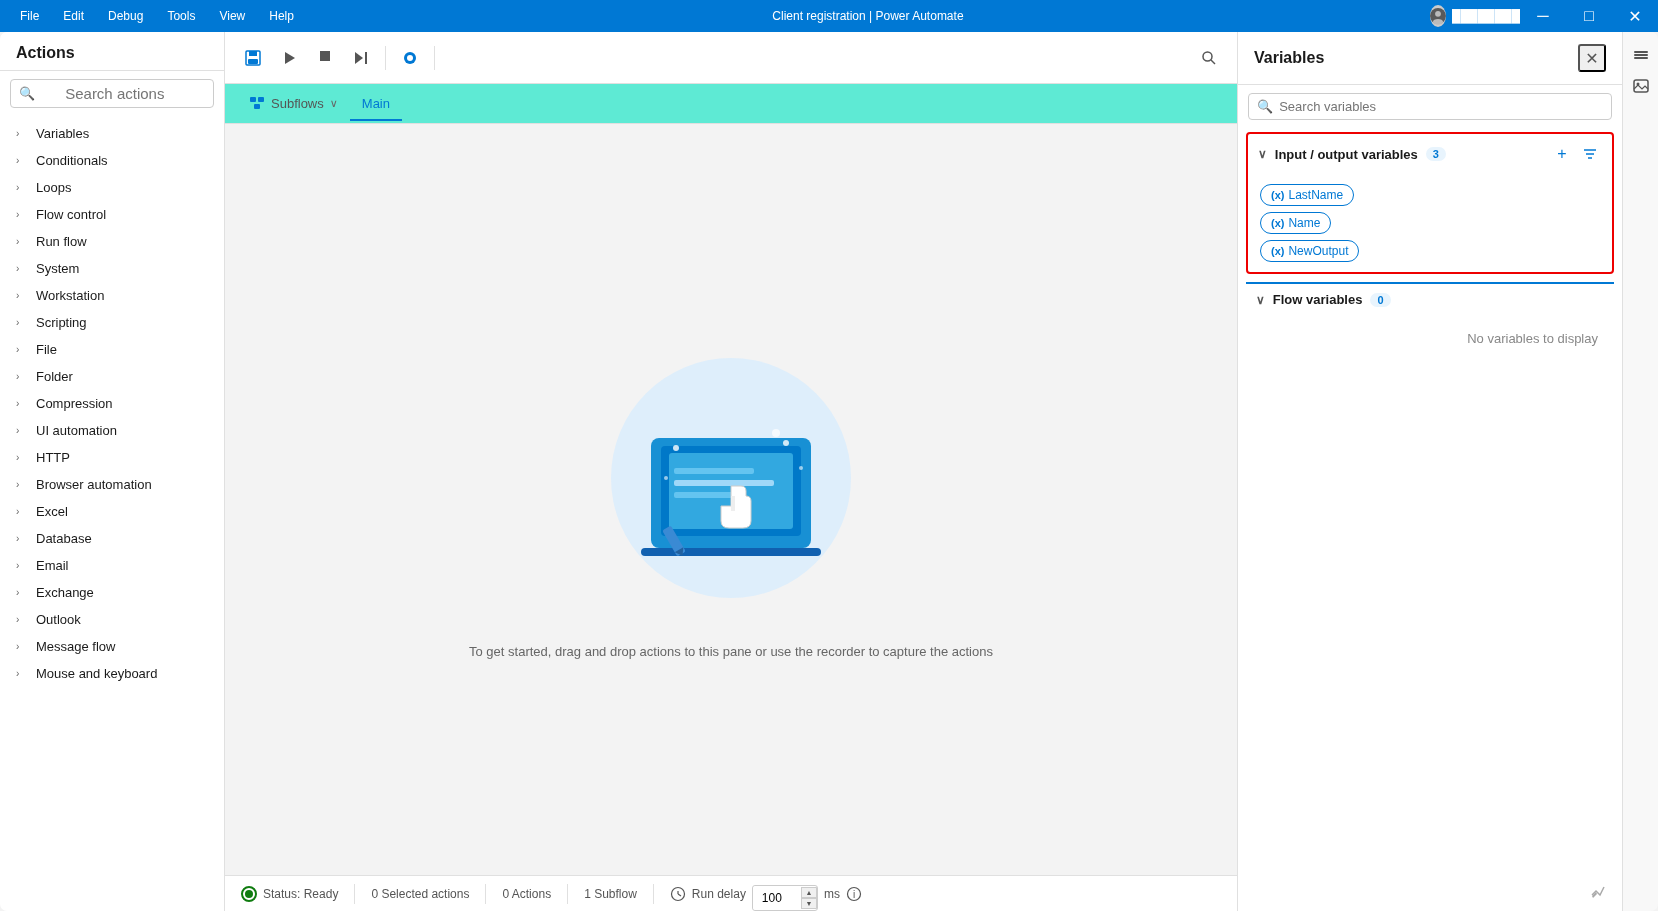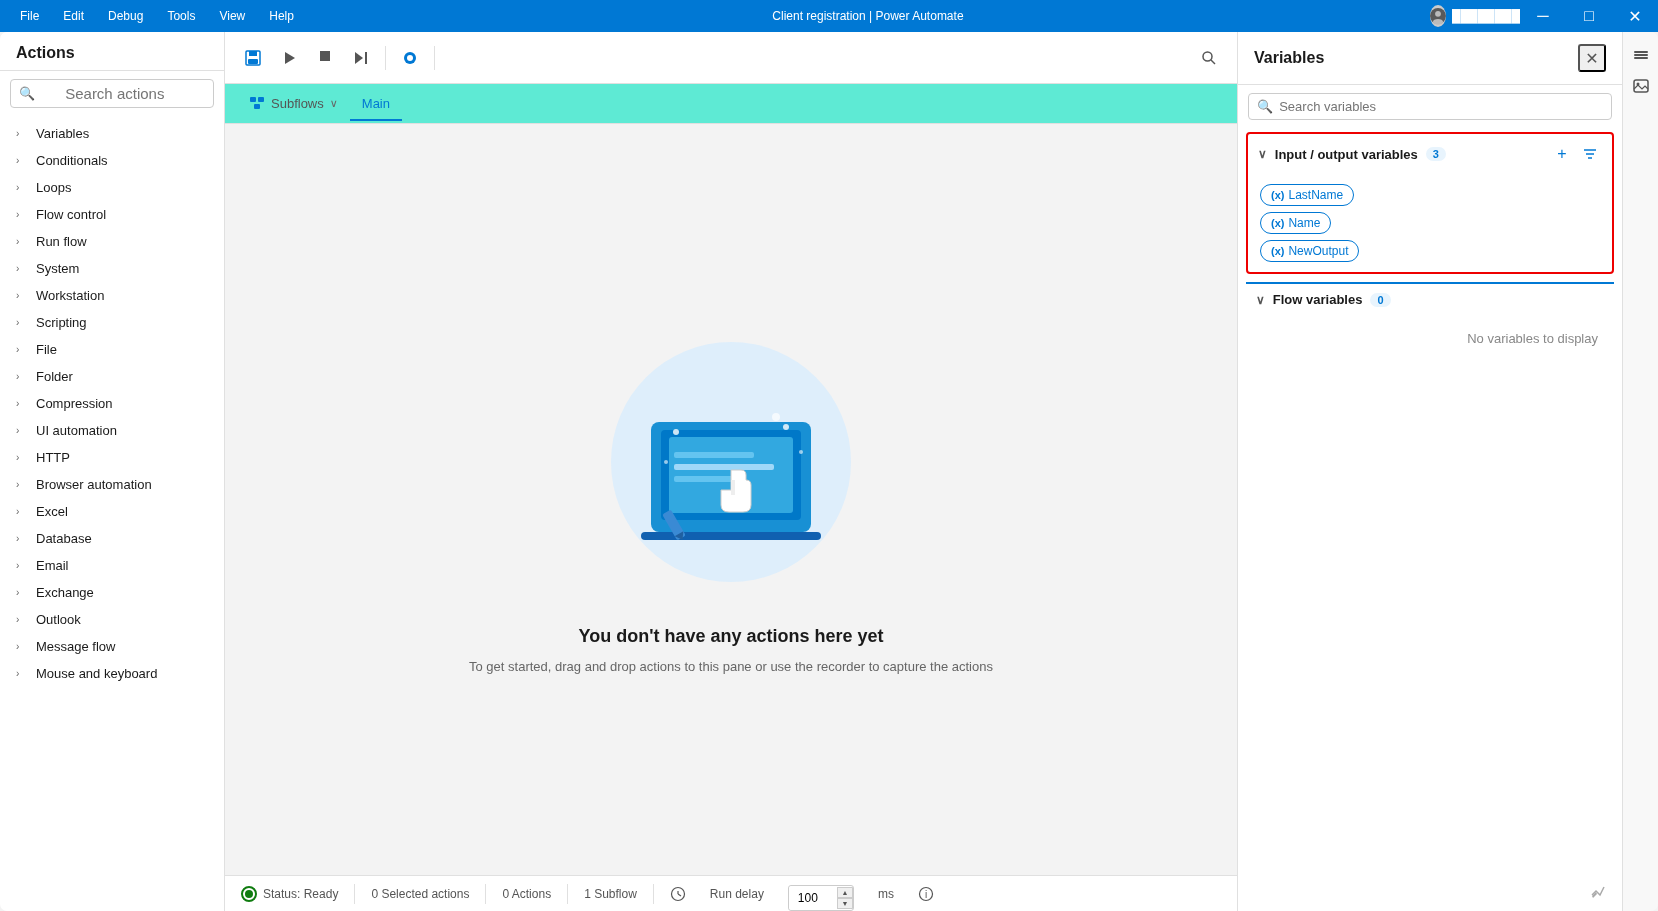--- a/index.html
+++ b/index.html
@@ -241,21 +241,21 @@
       color: #555;
       flex-shrink: 0;
     }
     .status-ready { display: flex; align-items: center; gap: 6px; }
     .status-dot { width: 16px; height: 16px; border-radius: 50%; border: 2px solid #107c10; display: flex; align-items: center; justify-content: center; }
     .status-dot-inner { width: 8px; height: 8px; background: #107c10; border-radius: 50%; }
     .status-sep { width: 1px; height: 20px; background: #e0e0e0; }
     .run-delay-box {
       display: flex;
       align-items: center;
-      gap: 24px;
+      gap: 6px;
     }
     .run-delay-input {
       width: 56px;
       height: 24px;
       border: 1px solid #ccc;
       border-radius: 3px;
       text-align: center;
       font-size: 12px;
     }
     .spinner-btns { display: flex; flex-direction: column; }
@@ -603,21 +603,20 @@
         <circle cx="210" cy="130" r="2" fill="white" opacity="0.6"></circle>
         <circle cx="75" cy="140" r="2" fill="white" opacity="0.6"></circle>
         <circle cx="185" cy="95" r="4" fill="white" opacity="0.7"></circle>
 
         <g transform="translate(78, 188)">
           <rect x="0" y="0" width="10" height="30" rx="2" fill="#3a8ad4" transform="rotate(-30 5 15)"></rect>
           <polygon points="0,25 5,32 10,25" fill="#2060a0" transform="rotate(-30 5 15)"></polygon>
         </g>
       </svg>
 
-      <div class="empty-title">You don't have any actions here yet</div>
       <div class="empty-subtitle">
         <span>To get started, drag and drop actions to this pane
 or use the recorder to capture the actions</span>
       </div>
     </div>
 
     <div class="status-bar">
       <div class="status-ready">
         <div class="status-dot">
           <div class="status-dot-inner"></div>

